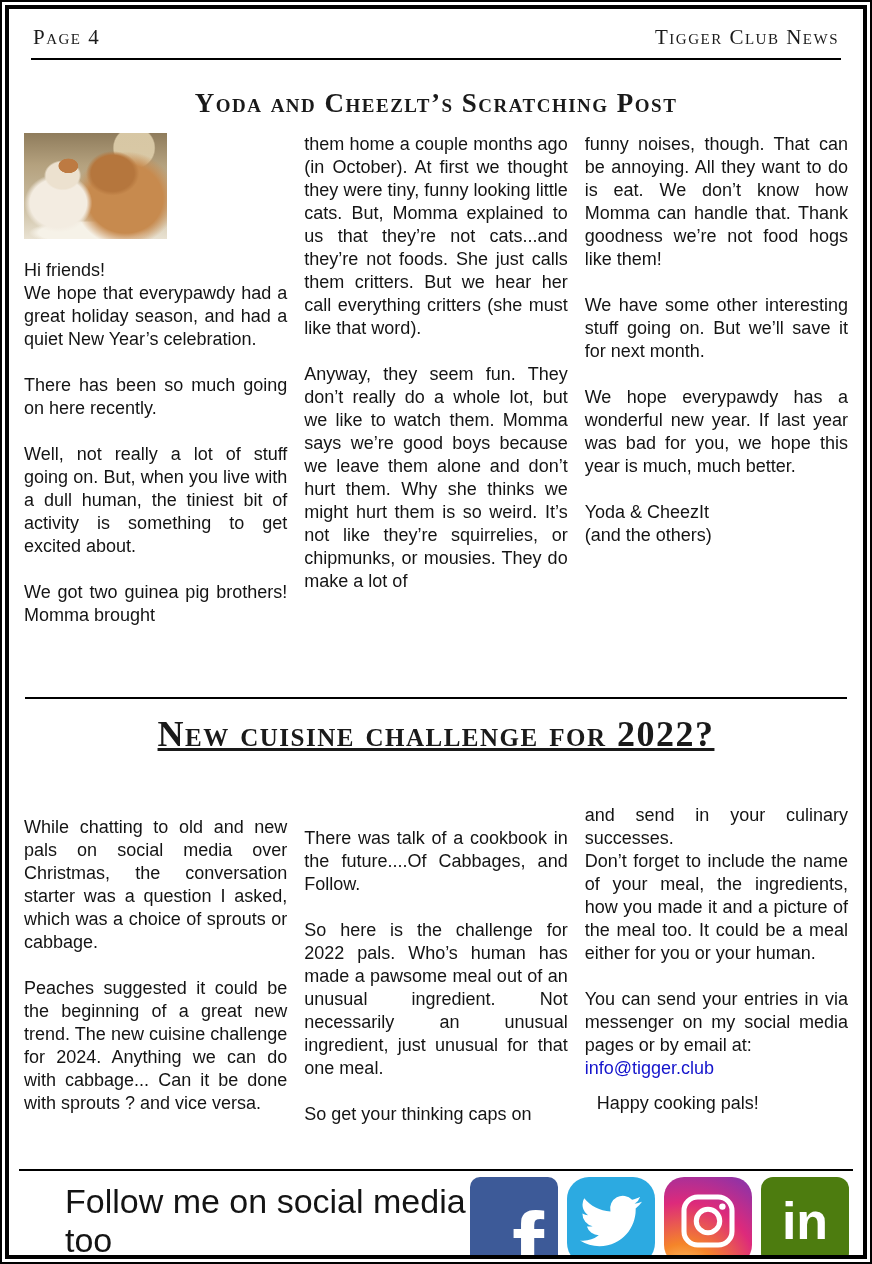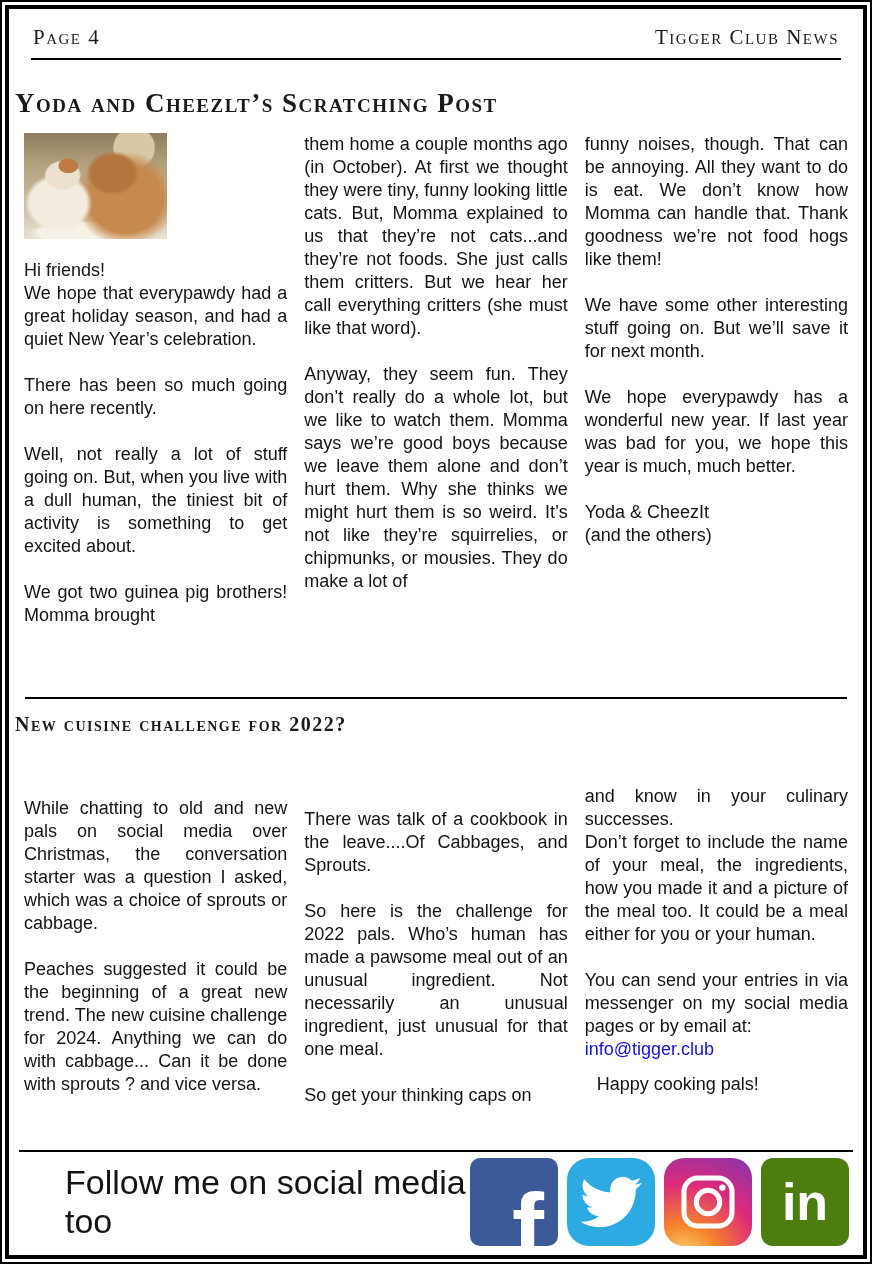--- a/index.html
+++ b/index.html
@@ -15,24 +15,24 @@
   }
   
   .hdr { display:flex; justify-content:space-between; align-items:flex-start; padding:16px 18px 2px 18px; }
   .hdr-text {
     font-family:"Liberation Serif", serif; font-variant:small-caps;
     font-size:21px; letter-spacing:1.5px; color:#1a1a1a;
   }
   .hdr-rule { border-top:2px solid #000; margin:6px 16px 0 16px; }
   
   .art-title {
-    font-family:"Liberation Serif", serif; font-variant:small-caps;
+    text-align:center; font-family:"Liberation Serif", serif; font-variant:small-caps;
     font-size:27px; letter-spacing:1.5px; color:#1a1a1a; margin:28px 0 14px 0;
   }
-  .art-title.bold { font-weight:bold; font-size:20px; margin:14px 0 14px 0; }
+  .art-title.bold { font-weight:bold; font-size:36px; margin:14px 0 14px 0;text-decoration:underline; }
   
   .cols { display:flex; gap:17px; padding:0 9px; overflow:hidden; }
   .cols.art1 { height:556px; }
   .cols.art2 { height:392px;align-items:center; }
   .col { flex:1 1 0; text-align:justify; font-size:18px; line-height:23px; color:#141414; }
   .col p.para { margin:0; }
   .col p.blank { min-height:23px; }
   .photo {
     width:143px; height:106px; margin:0 0 20px 0;
     background-color:#a9946f;
@@ -124,30 +124,30 @@
       <div class="col">
         <div>
             <p class="para">While chatting to old and new pals on social media over Christmas, the conversation starter was a question I asked, which was a choice of sprouts or cabbage.</p>
             <p class="para blank">&nbsp;</p>
             <p class="para">Peaches suggested it could be the beginning of a great new trend. The new cuisine challenge for 2024. Anything we can do with cabbage... Can it be done with sprouts ? and vice versa.</p>
           </div>
       </div>
       <div class="col">
         <div>
             <p class="para blank">&nbsp;</p>
-            <p class="para">There was talk of a cookbook in the leave....Of Cabbages, and Sprouts.</p>
+            <p class="para">There was talk of a cookbook in the future....Of Cabbages, and Follow.</p>
             <p class="para blank">&nbsp;</p>
             <p class="para">So here is the challenge for 2022 pals.  Who’s human has made a pawsome meal out of an unusual ingredient. Not necessarily an unusual ingredient, just unusual for that one meal.</p>
             <p class="para blank">&nbsp;</p>
             <p class="para">So get your thinking caps on</p>
           </div>
       </div>
       <div class="col">
         <div>
-            <p class="para">and know in your culinary successes.</p>
+            <p class="para">and send in your culinary successes.</p>
             <p class="para">Don’t forget to include the name of your meal, the ingredients, how you made it and a picture of the meal too. It could be a meal either for you or your human.</p>
             <p class="para blank">&nbsp;</p>
             <p class="para">You can send your entries in via messenger on my social media pages or by email at:</p>
           </div>
         <a class="email-link">info@tigger.club</a>
         <p class="para" style="margin:12px;">Happy cooking pals!</p>
       </div>
     </div>
 
     <div class="ftr-rule"></div>

